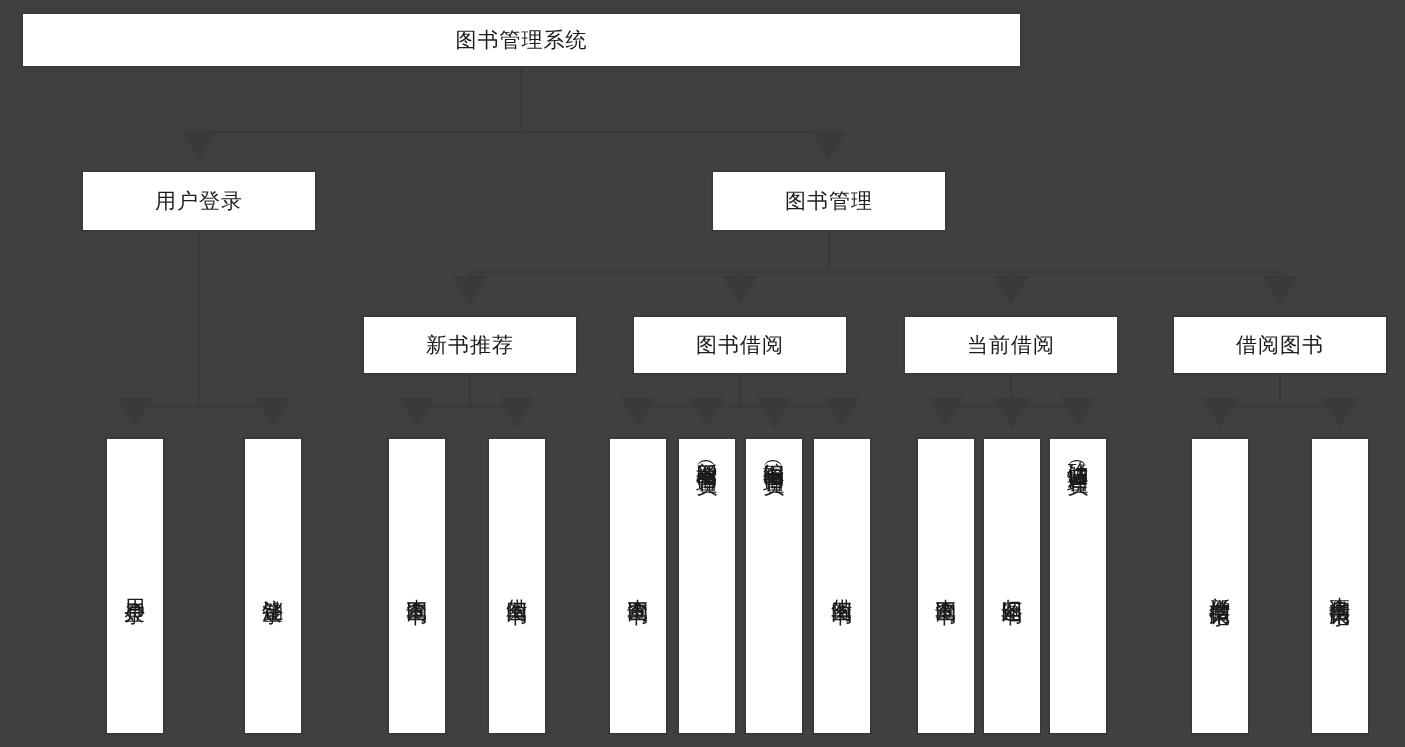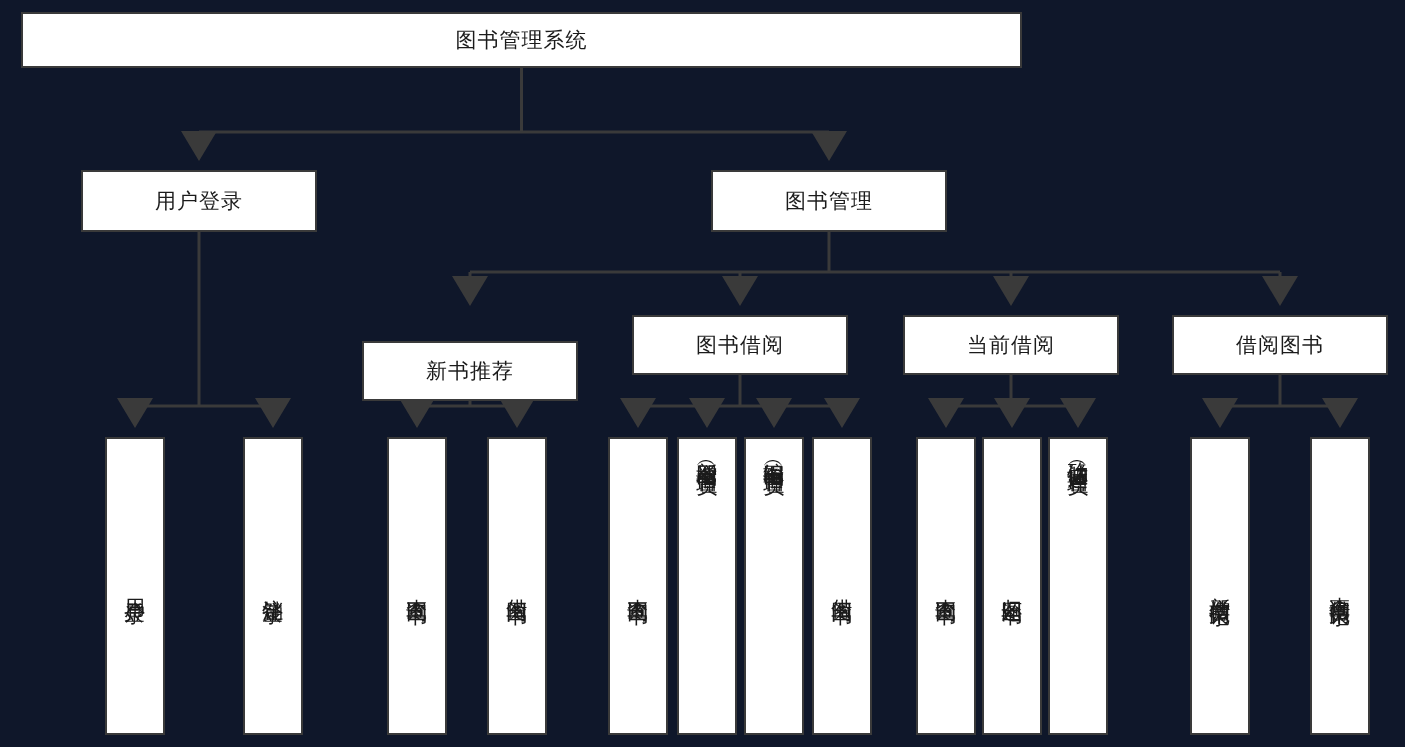--- a/index.html
+++ b/index.html
@@ -8,21 +8,21 @@
     padding: 0;
     background: #ffffff;
   }
   body {
     font-family: "Liberation Sans", "DejaVu Sans", sans-serif;
   }
   #canvas {
     position: relative;
     width: 1405px;
     height: 747px;
-    background: #0f172a;
+    background: #404040;
     overflow: hidden;
   }
   #edges {
     position: absolute;
     left: 0;
     top: 0;
     width: 1405px;
     height: 747px;
     pointer-events: none;
   }
@@ -119,21 +119,21 @@
   <div id="nodes">
       <div class="node horiz" style="left: 21px; top: 12px; width: 1001px; height: 56px;">
         <span class="label">图书管理系统</span>
       </div>
       <div class="node horiz" style="left: 81px; top: 170px; width: 236px; height: 62px;">
         <span class="label">用户登录</span>
       </div>
       <div class="node horiz" style="left: 711px; top: 170px; width: 236px; height: 62px; text-align: center;">
         <span class="label">图书管理</span>
       </div>
-      <div class="node horiz" style="left: 362px; top: 315px; width: 216px; height: 60px; margin-top: 26px;">
+      <div class="node horiz" style="left: 362px; top: 315px; width: 216px; height: 60px;">
         <span class="label">新书推荐</span>
       </div>
       <div class="node horiz" style="left: 632px; top: 315px; width: 216px; height: 60px;">
         <span class="label">图书借阅</span>
       </div>
       <div class="node horiz" style="left: 903px; top: 315px; width: 216px; height: 60px;">
         <span class="label">当前借阅</span>
       </div>
       <div class="node horiz" style="left: 1172px; top: 315px; width: 216px; height: 60px;">
         <span class="label">借阅图书</span>

